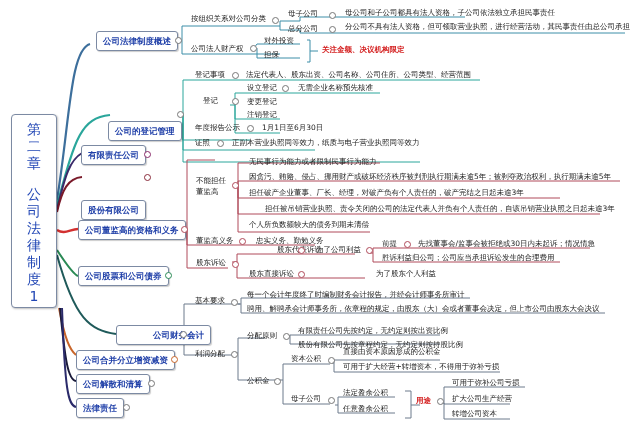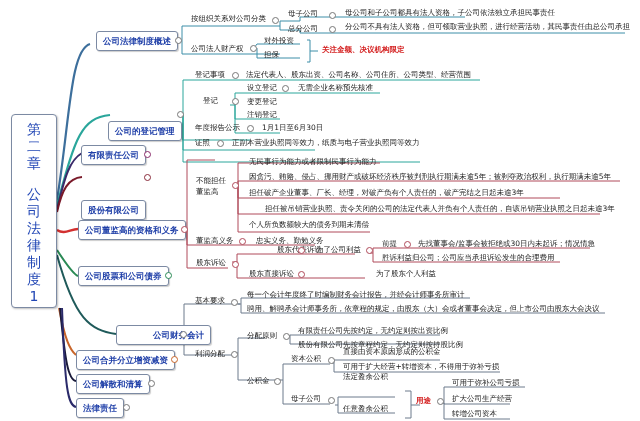--- a/index.html
+++ b/index.html
@@ -182,21 +182,21 @@
 <div class="n" style="left:298px;top:326px;">有限责任公司先按约定，无约定则按出资比例</div>
 <div class="n" style="left:298px;top:340px;">股份有限公司先按章程约定，无约定则按持股比例</div>
 <div class="n" style="left:247px;top:376px;">公积金</div>
 <div class="c" style="left:274px;top:378px;"></div>
 <div class="n" style="left:291px;top:354px;">资本公积</div>
 <div class="c" style="left:328px;top:357px;"></div>
 <div class="n" style="left:343px;top:347px;">直接由资本原因形成的公积金</div>
 <div class="n" style="left:343px;top:362px;">可用于扩大经营+转增资本，不得用于弥补亏损</div>
 <div class="n" style="left:291px;top:394px;">母子公司</div>
 <div class="c" style="left:328px;top:397px;"></div>
-<div class="n" style="left:343px;top:372px;">法定盈余公积</div>
+<div class="n" style="left:343px;top:388px;">法定盈余公积</div>
 <div class="n" style="left:343px;top:404px;">任意盈余公积</div>
 <div class="n red" style="left:416px;top:396px;text-align:center;">用途</div>
 <div class="c" style="left:437px;top:398px;"></div>
 <div class="n" style="left:452px;top:378px;">可用于弥补公司亏损</div>
 <div class="n" style="left:452px;top:394px;">扩大公司生产经营</div>
 <div class="n" style="left:452px;top:409px;">转增公司资本</div>
 
 <div class="box" style="left:76px;top:350px;">公司合并分立增资减资</div>
 <div class="c" style="left:171px;top:356px;border-color:#c8652a;"></div>
 <div class="box" style="left:76px;top:374px;">公司解散和清算</div>

